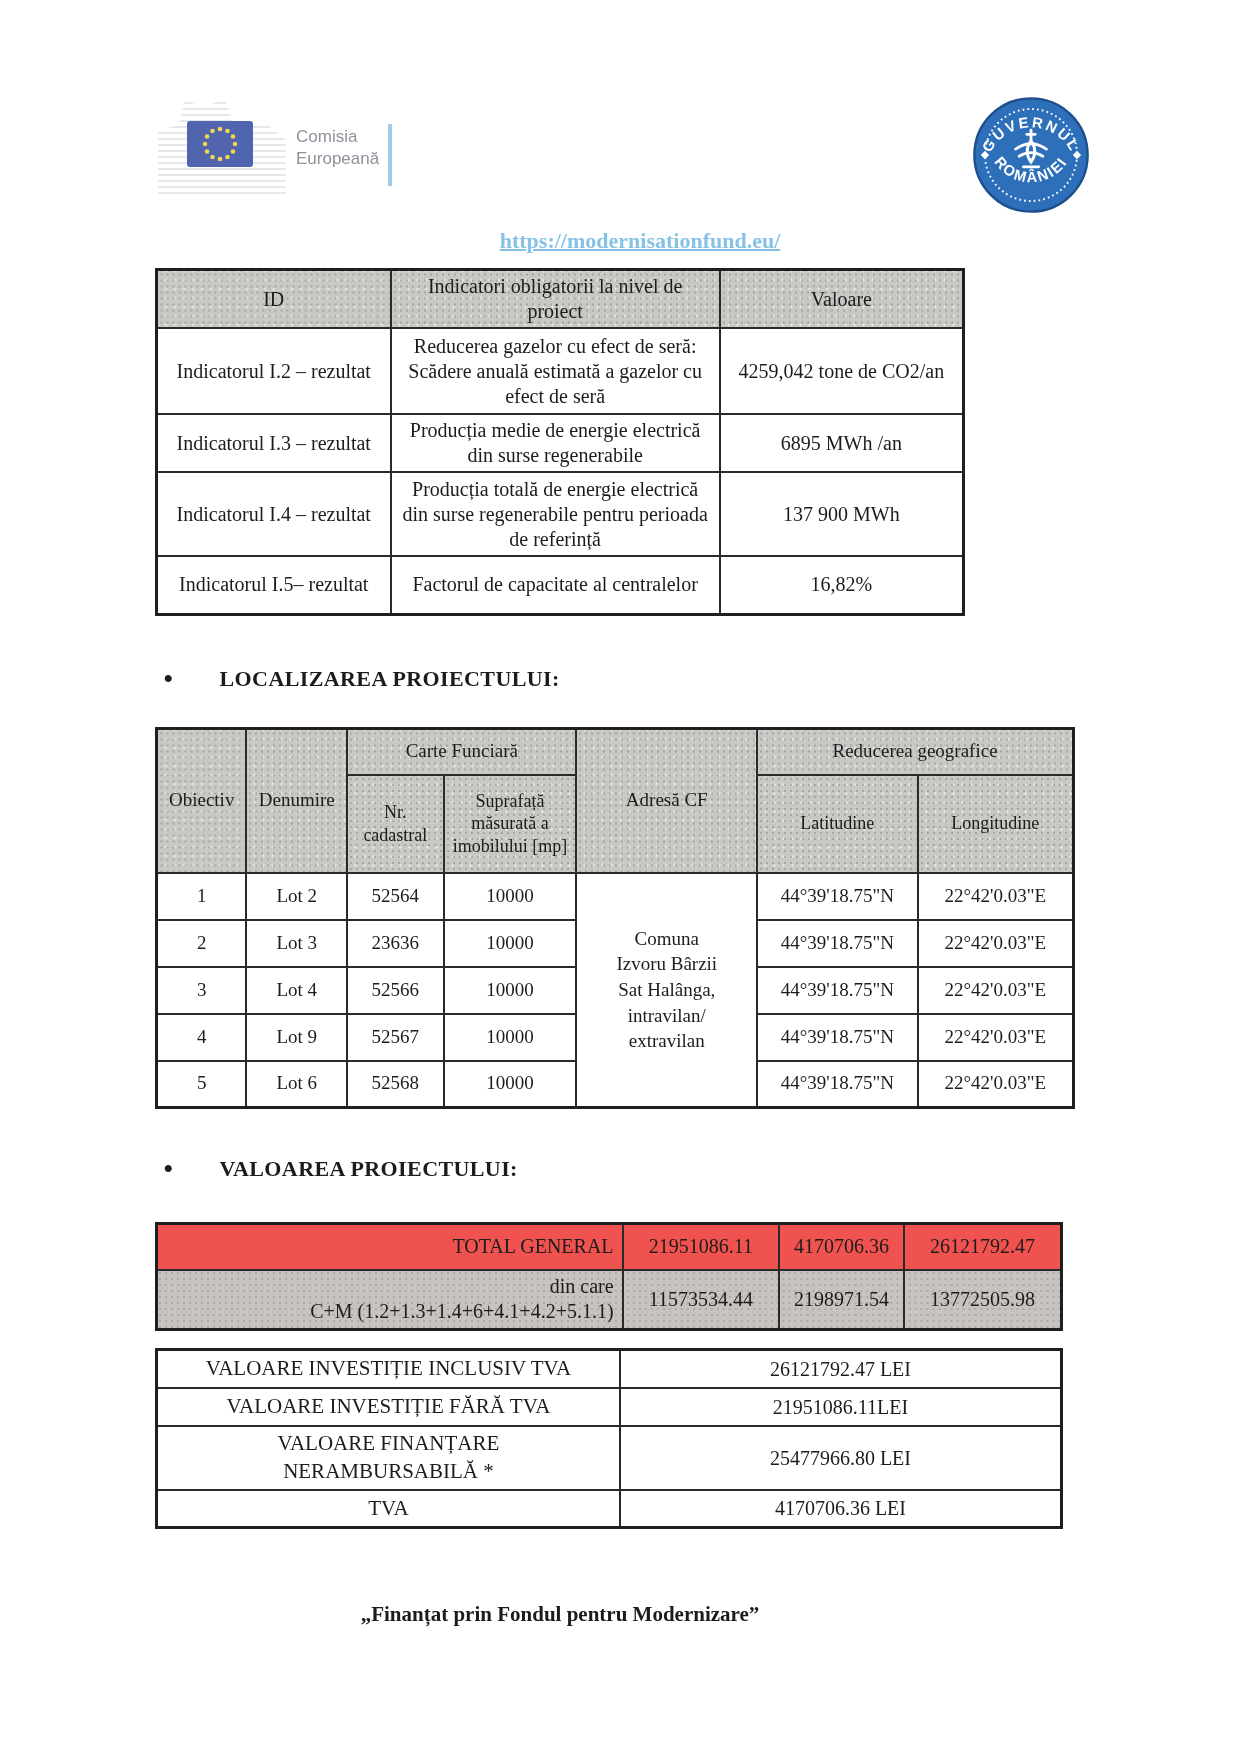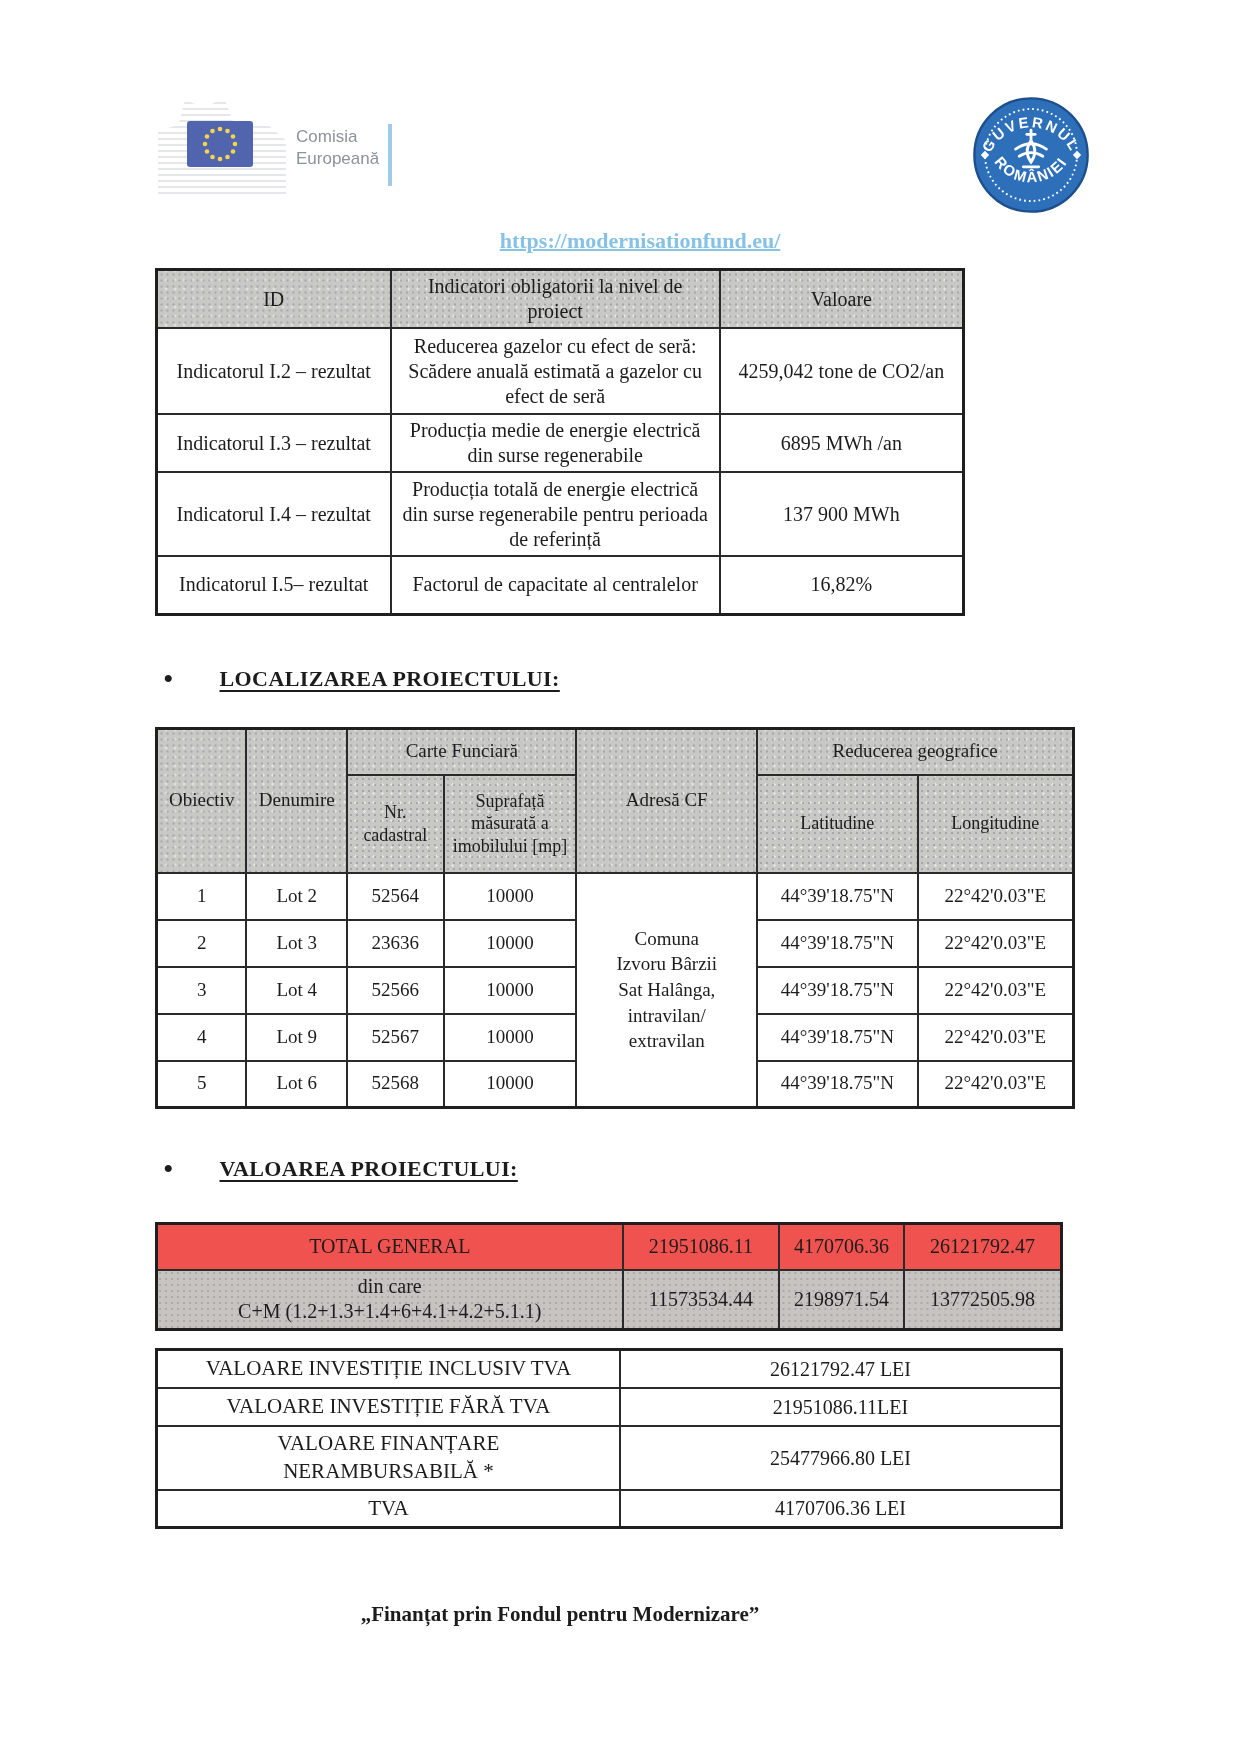--- a/index.html
+++ b/index.html
@@ -45,30 +45,30 @@
 
   .t-loc{top:727px;left:155px;width:920px;font-size:19px;line-height:1.3;}
   .t-loc thead tr.tier1 th{height:46px;font-size:19px;}
   .t-loc thead tr.tier2 th{height:98px;font-size:18px;line-height:1.25;}
   .t-loc tbody tr{height:47px;}
   .addr{line-height:1.35;}
 
   .sec-h{position:absolute;left:163px;display:flex;align-items:center;}
   .sec-h .bullet{font-size:30px;line-height:20px;margin-right:46px;}
   .sec-h .sec-title{font-size:22px;font-weight:bold;letter-spacing:.4px;
-    text-decoration:underline;text-decoration-thickness:2px;text-underline-offset:4px;}
+    text-decoration-thickness:2px;text-underline-offset:4px;}
   .sec-loc{top:666px;}
   .sec-val{top:1156px;}
 
   .t-tot{top:1222px;left:155px;width:908px;font-size:20px;line-height:1.25;}
   .t-tot tr.row-red{height:46px;background:var(--total-red);}
   .t-tot tr.row-gray{height:60px;background-color:var(--total-row2-bg);
     background-image:radial-gradient(rgba(80,80,80,.22) 1px,transparent 1.3px);background-size:6px 6px;}
   .t-tot td{font-weight:bold;}
-  .t-tot td.lbl{text-align:center;}
+  .t-tot td.lbl{text-align:right;}
 
   .t-val{top:1348px;left:155px;width:908px;font-size:21px;line-height:1.3;}
   .t-val td.v{font-size:20px;}
 
   .footer{position:absolute;top:1602px;left:155px;width:810px;text-align:center;
     font-size:21px;font-weight:bold;}
 </style>
 </head>
 <body>
 

